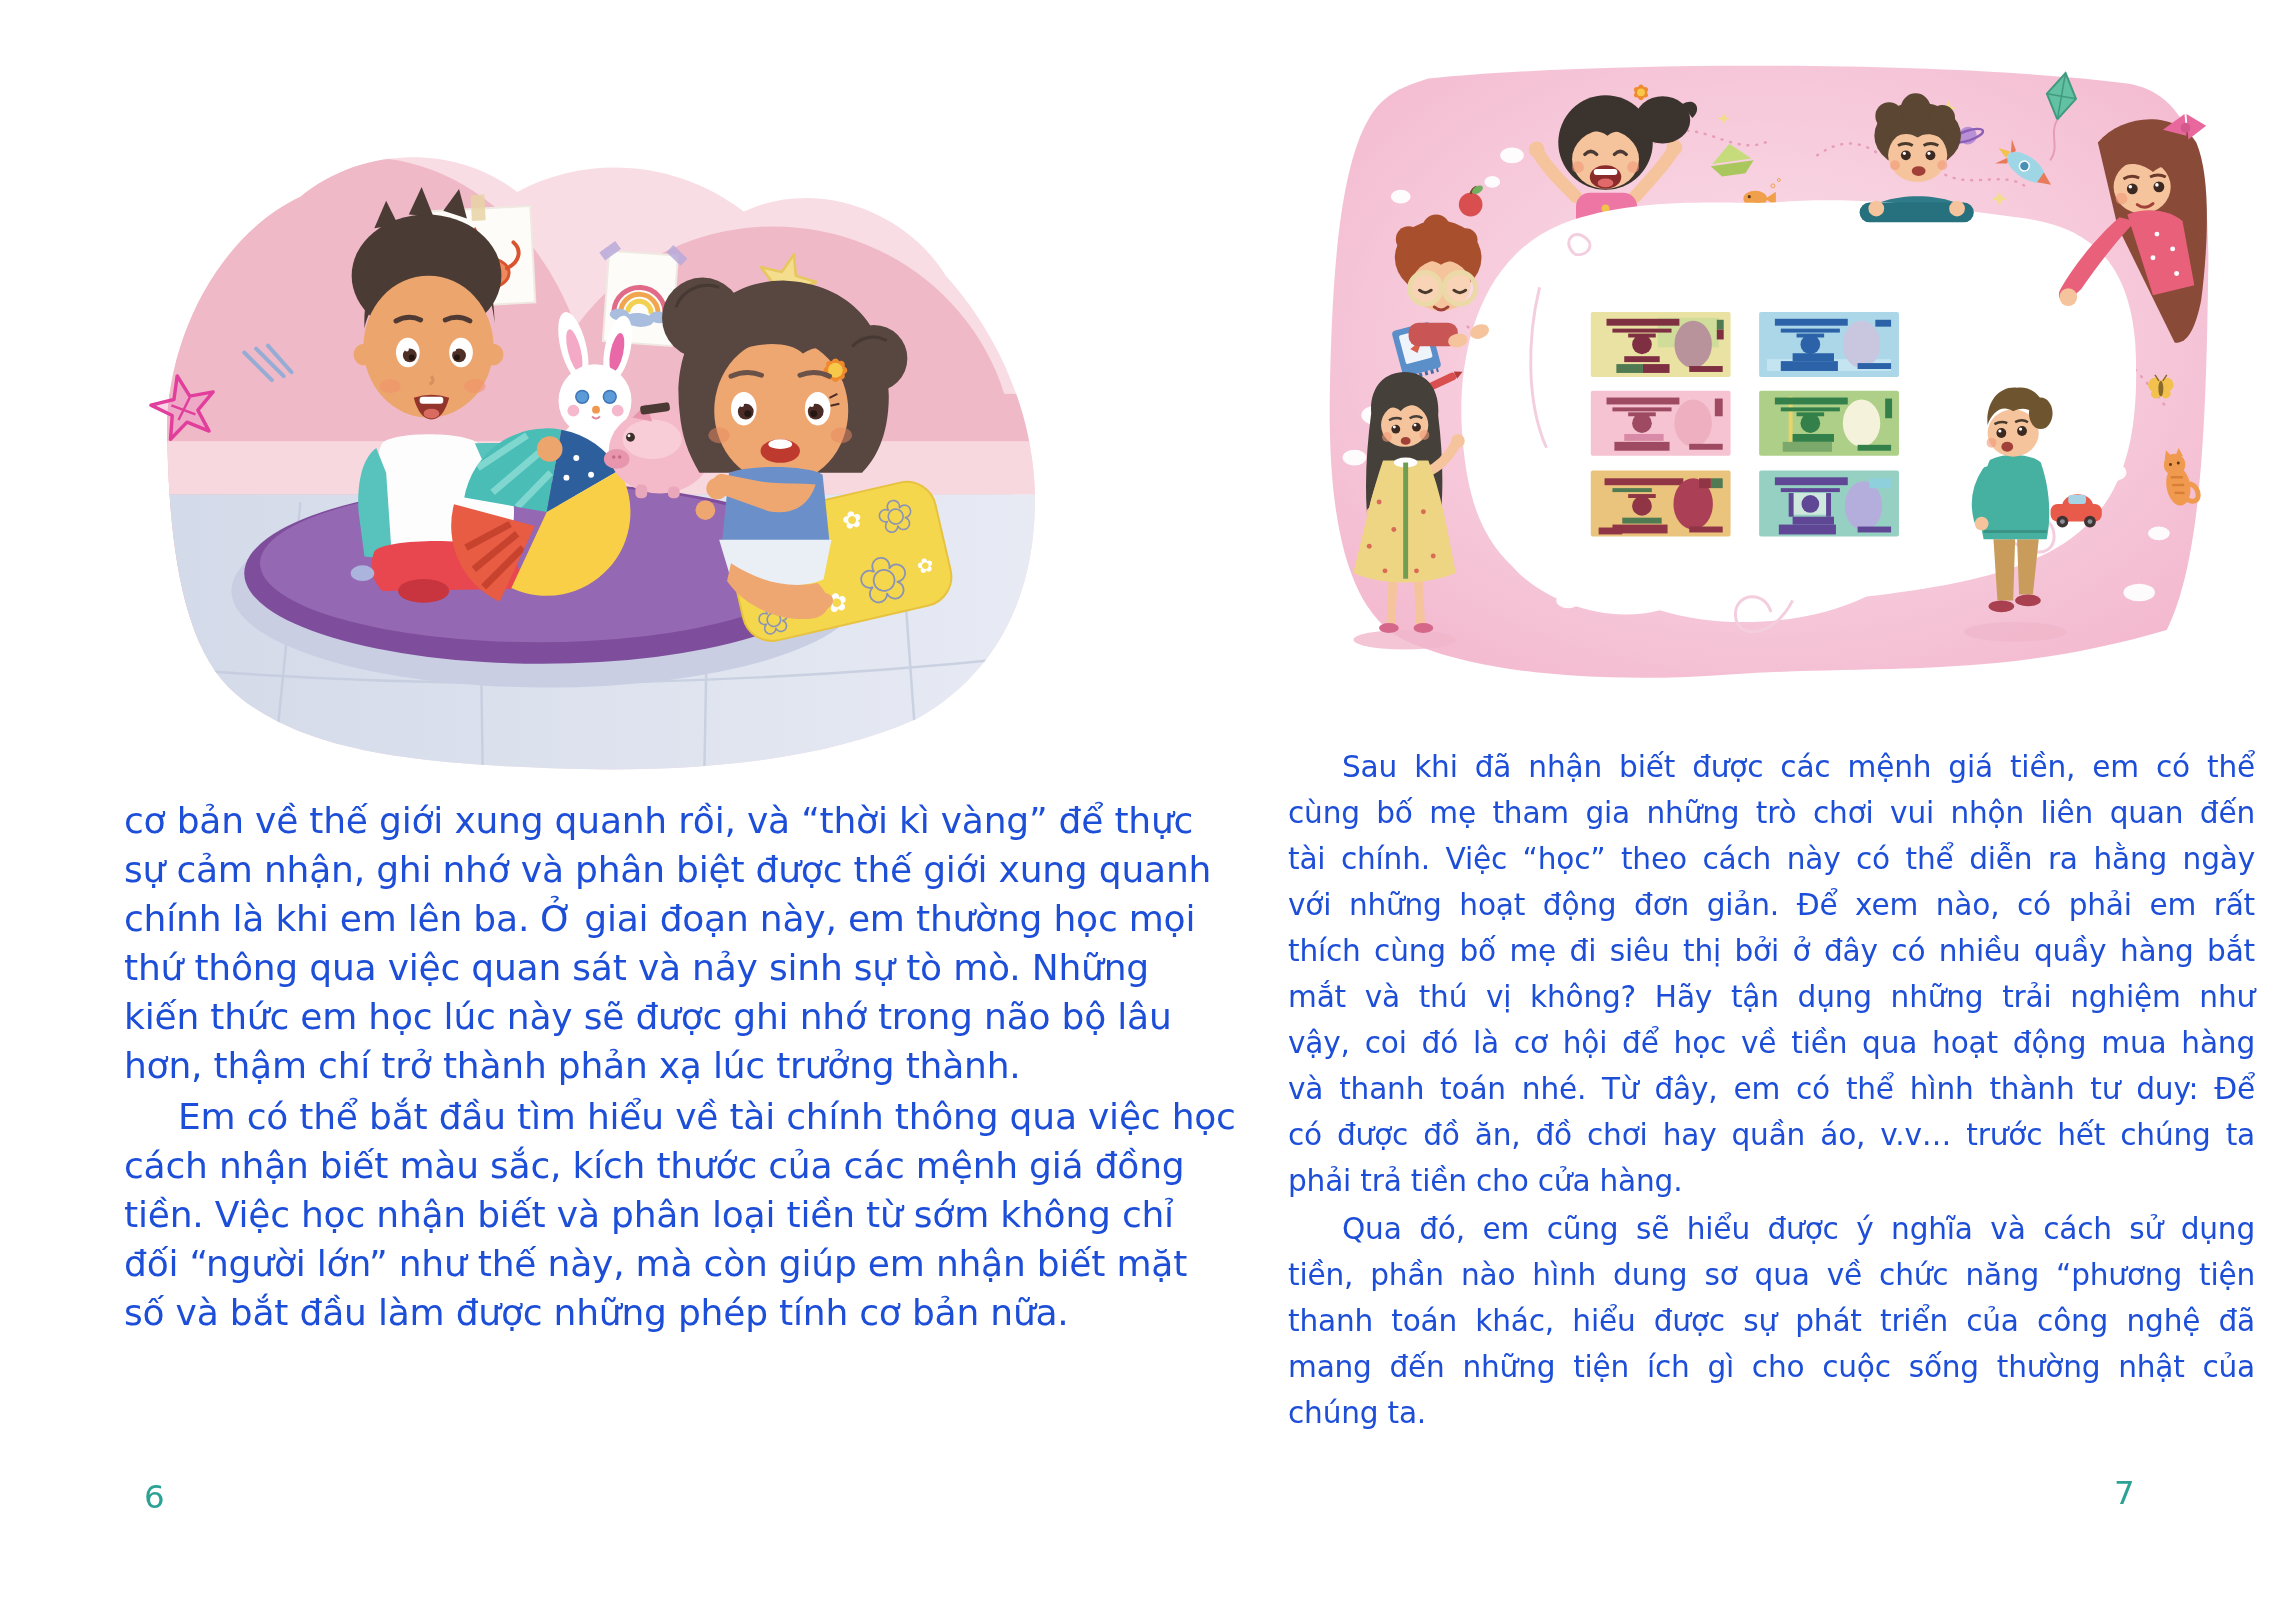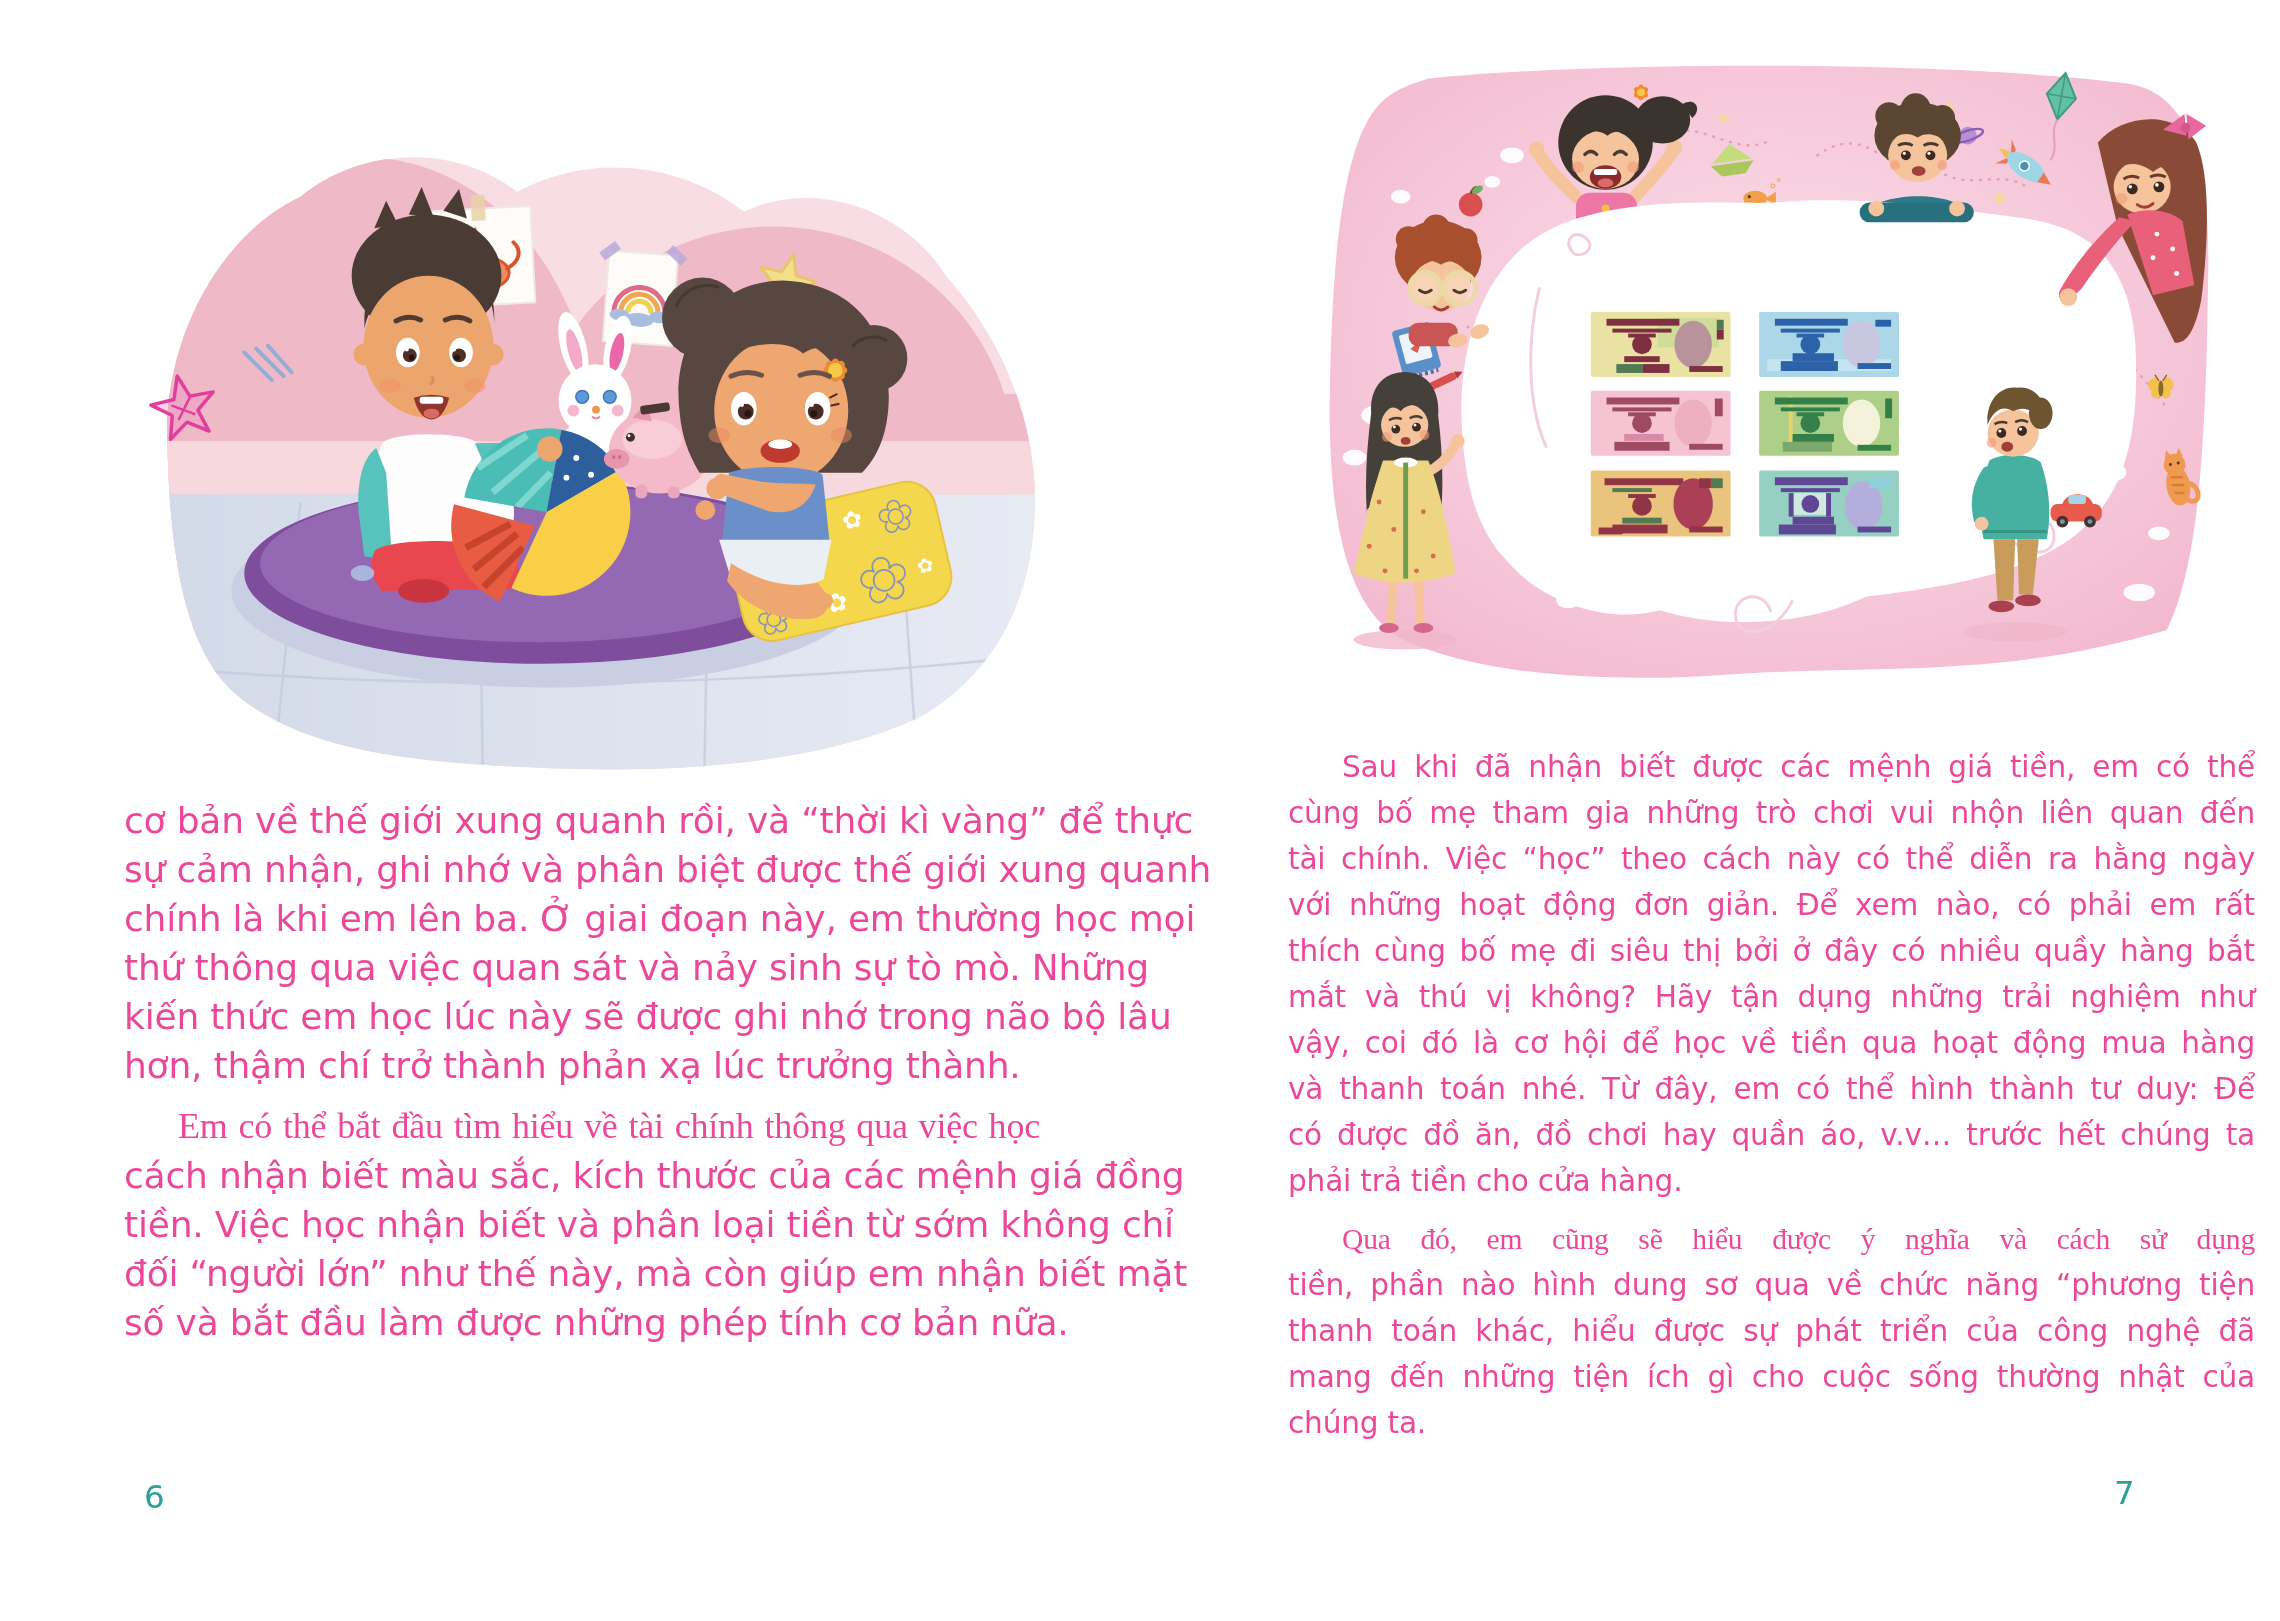--- a/index.html
+++ b/index.html
@@ -2,28 +2,28 @@
 <html><head>
 <meta charset="utf-8">
 <style>
   html,body{margin:0;padding:0;}
   body{
     width:2280px;height:1621px;position:relative;background:#ffffff;
     font-family:"DejaVu Sans","Liberation Sans",sans-serif;
     overflow:hidden;
   }
   .illus{position:absolute;}
-  .textcol{position:absolute;color:#ec4899;}
+  .textcol{position:absolute;color:#1d4ed8;}
   .textcol .ln{
     text-align:justify;text-align-last:justify;
     letter-spacing:-0.2px;white-space:nowrap;
   }
   .textcol .ln.last{text-align-last:left;}
   .textcol .ln.first{padding-left:54px;}
-  .textcol .ln.pgap{margin-top:12px;font-family:Liberation Serif, serif;}
+  .textcol .ln.pgap{margin-top:2px;}
   #left-text{left:124px;top:796px;width:916px;font-size:36px;line-height:49px;}
   #right-text{left:1288px;top:744px;width:967px;font-size:29.6px;line-height:46px;}
   .pagenum{position:absolute;color:#2ba294;font-size:32.5px;}
   #pagenum-left{left:144px;top:1478px;}
   #pagenum-right{left:2114px;top:1474px;}
 </style>
 </head>
 <body>
 
 <svg class="illus" id="left-illustration" style="left:128px;top:118px" width="936" height="670" viewBox="0 0 950 680">

